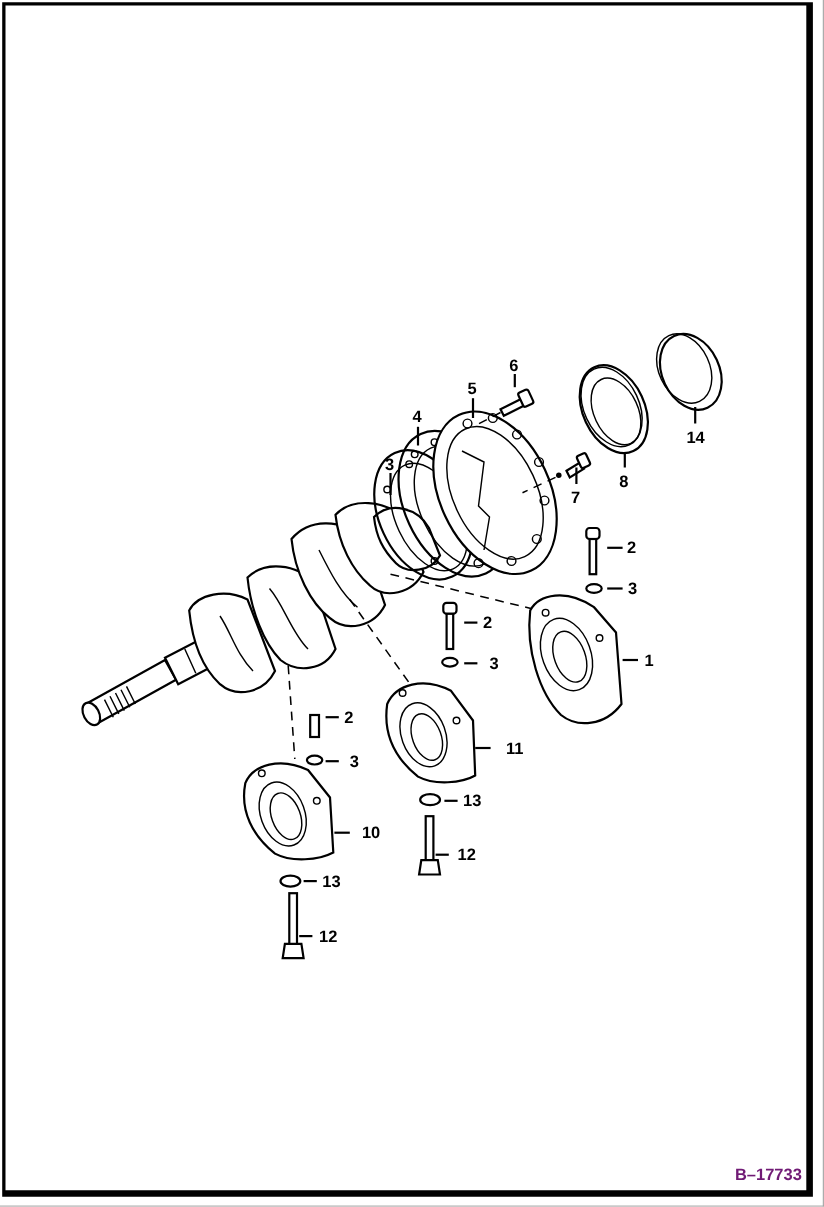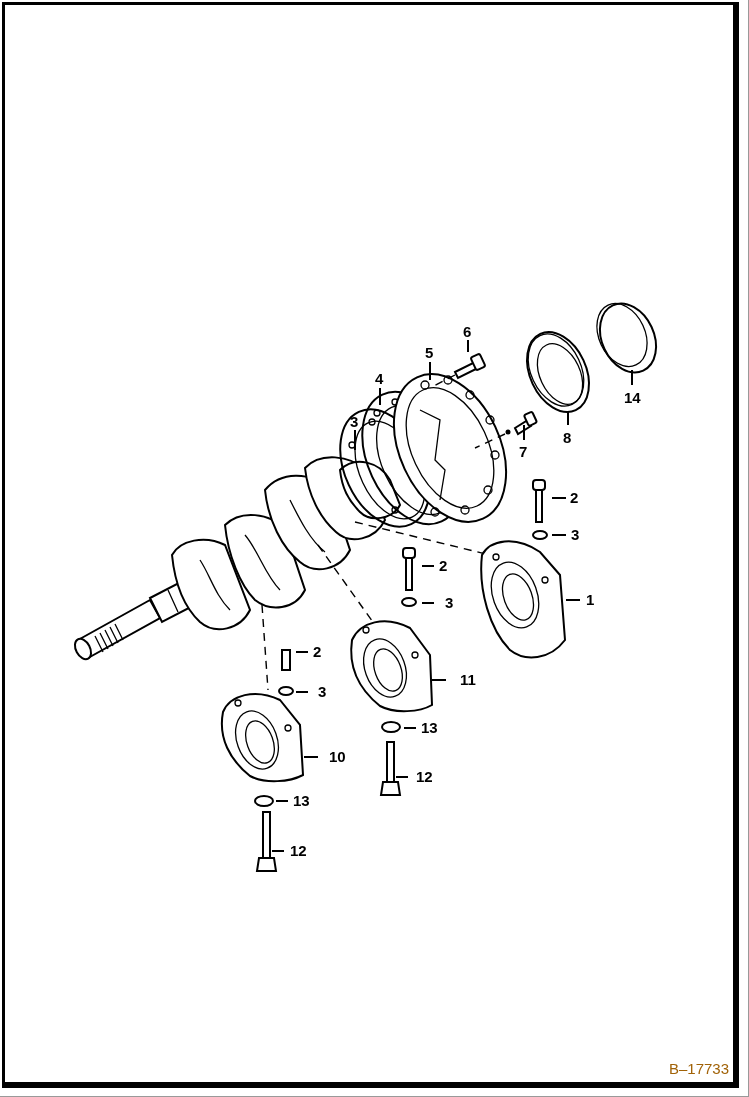--- a/index.html
+++ b/index.html
@@ -5,21 +5,21 @@
   html, body { margin: 0; padding: 0; background: #ffffff; }
   body { width: 749px; height: 1097px; position: relative; overflow: hidden;
          font-family: "Liberation Sans", sans-serif; }
   .frame { position: absolute; left: 2px; top: 2px; width: 737px; height: 1086px;
            border: 3px solid #000; border-right-width: 6px; border-bottom-width: 6px;
            box-sizing: border-box; background: #fff; }
   .outer-line { position: absolute; left: 0; top: 0; width: 749px; height: 1097px;
                 box-sizing: border-box; border-right: 1px solid #999; border-bottom: 1px solid #999; }
   svg.diagram { position: absolute; left: 0; top: 0; }
   .callout { font-family: "Liberation Sans", sans-serif; font-weight: bold; font-size: 15px; fill: #000; }
-  .fig-id { position: absolute; right: 20px; bottom: 20px; font-weight: normal; font-size: 15px; color: #a16207; }
+  .fig-id { position: absolute; right: 20px; bottom: 20px; font-weight: bold; font-size: 15px; color: #701a75; }
   .part { fill: #fff; stroke: #000; stroke-width: 2; }
   .thin { fill: none; stroke: #000; stroke-width: 1.3; }
   .dash { fill: none; stroke: #000; stroke-width: 1.4; stroke-dasharray: 8 6; }
   .leader { stroke: #000; stroke-width: 2; }
 </style>
 </head>
 <body>
 
 <div class="outer-line"></div>
 <div class="frame"></div>

